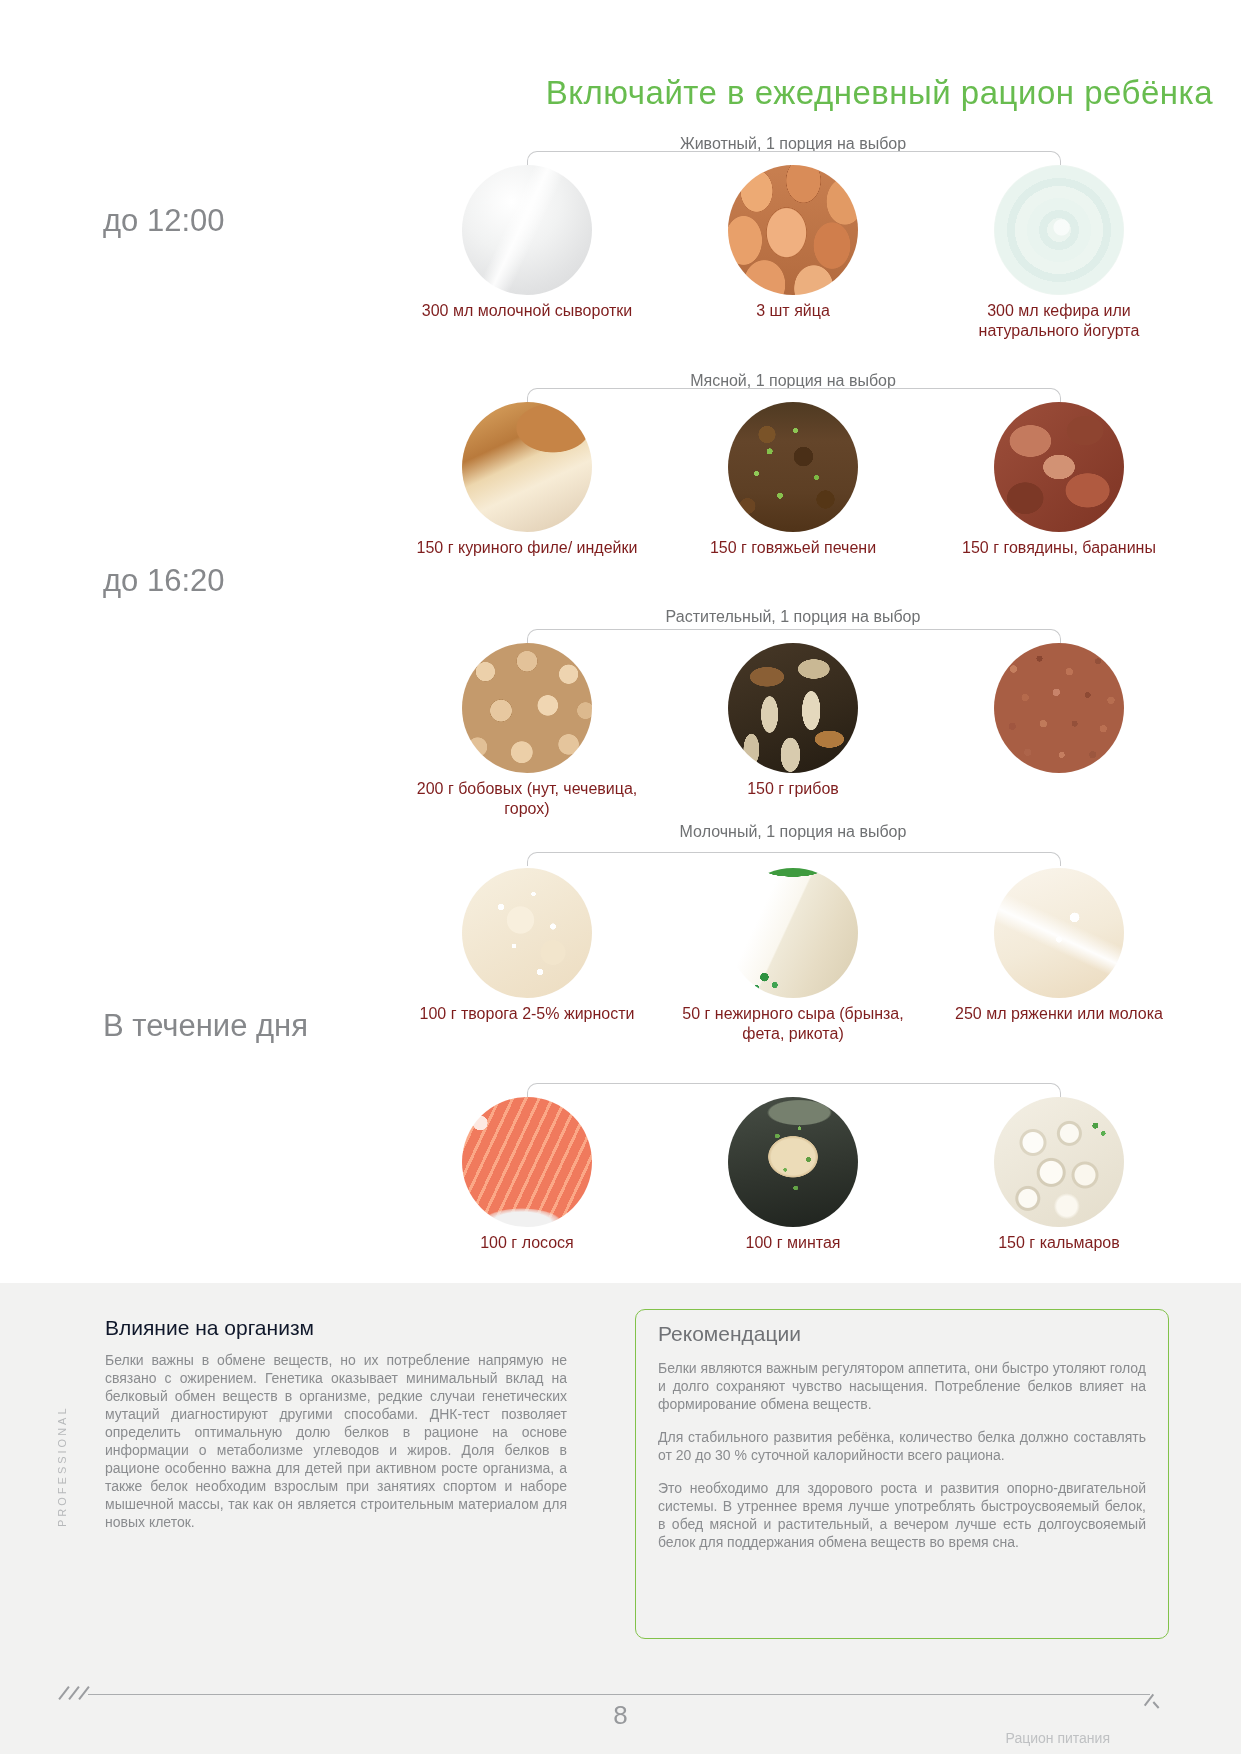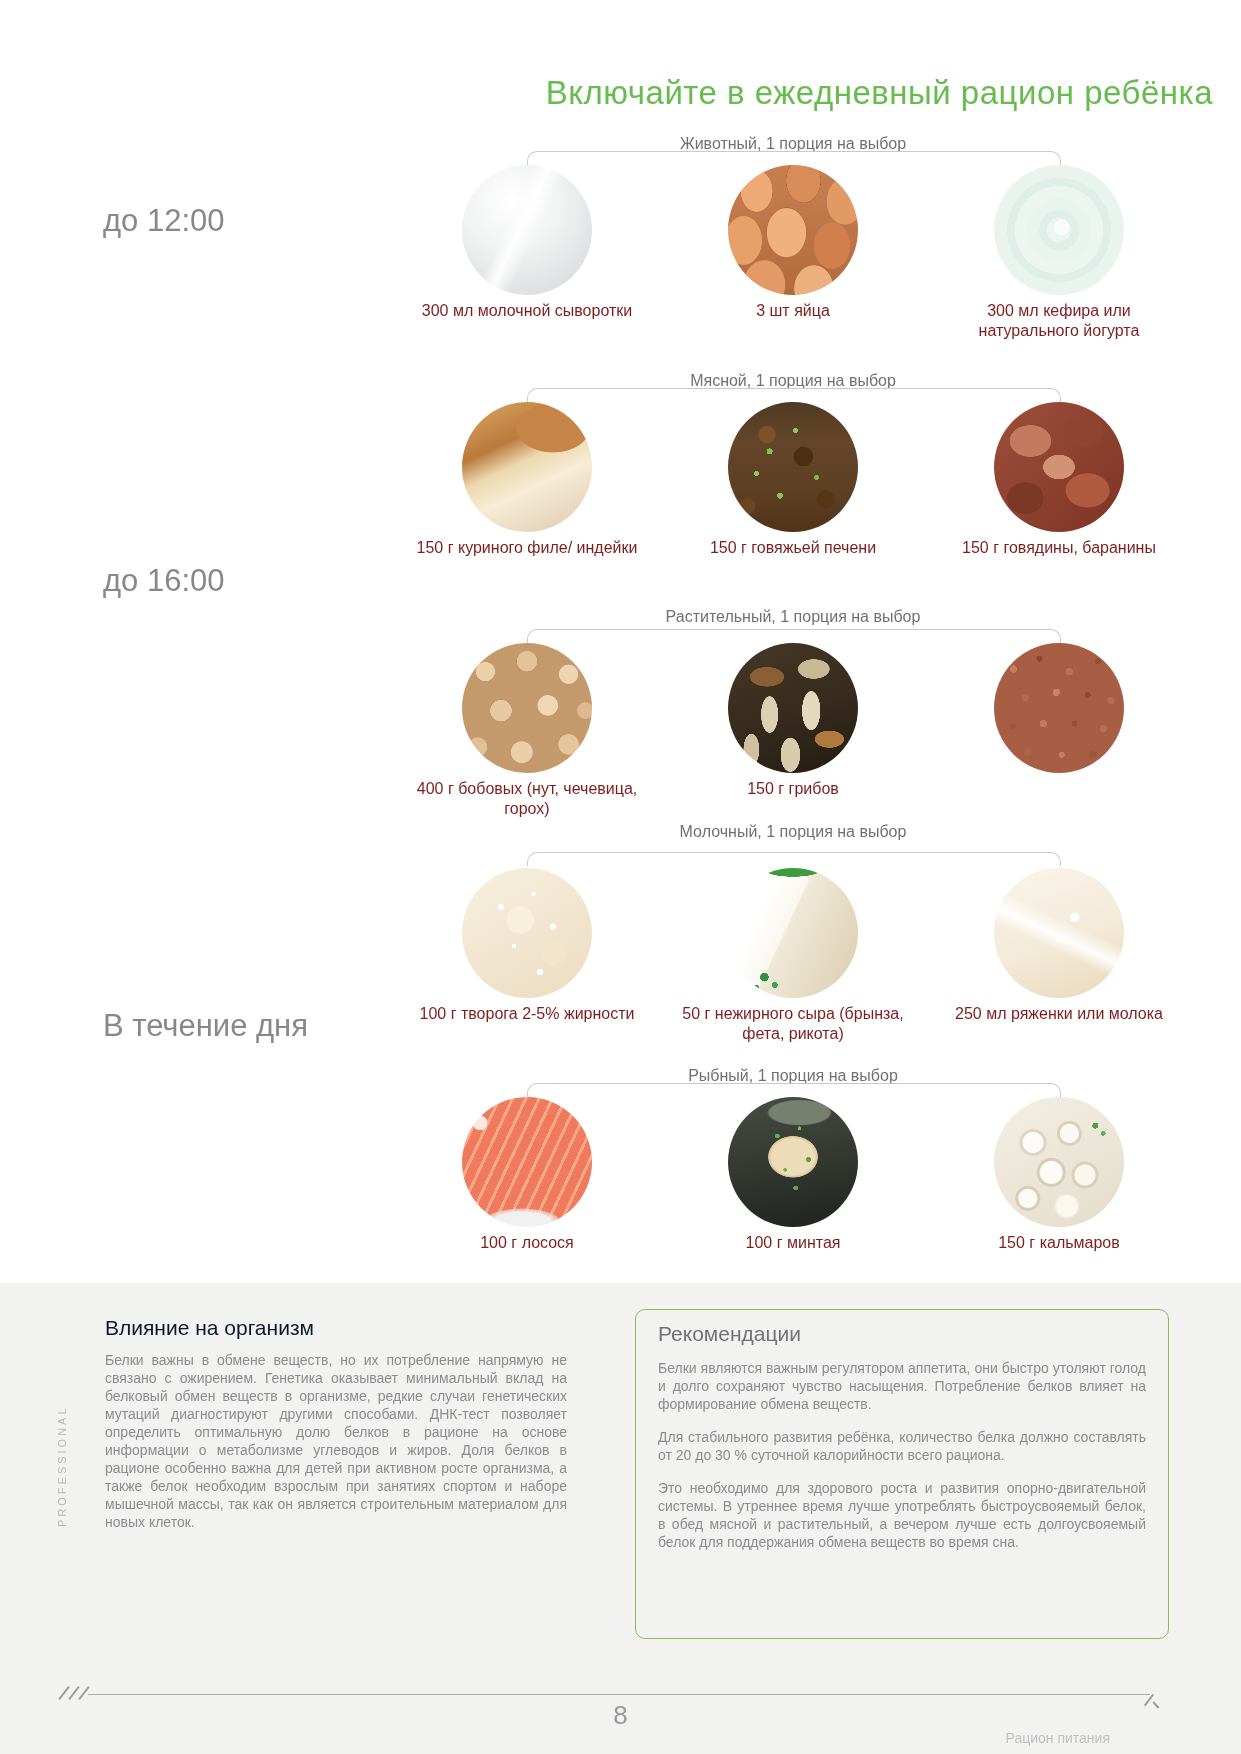--- a/index.html
+++ b/index.html
@@ -202,21 +202,21 @@
     linear-gradient(150deg, #f3efe4, #e4ddcb); }
 </style>
 </head>
 <body>
 
 <div class="page">
 
   <div class="title">Включайте в ежедневный рацион ребёнка</div>
 
   <div class="time t1">до 12:00</div>
-  <div class="time t2">до 16:00</div>
+  <div class="time t2">до 16:20</div>
   <div class="time t3">В течение дня</div>
 
   <div class="sec-header h1">Животный, 1 порция на выбор</div>
   <div class="bracket b1"></div>
   <div class="photo c1 r1 photo-whey"></div>
   <div class="photo c2 r1 photo-eggs"></div>
   <div class="photo c3 r1 photo-kefir"></div>
   <div class="flabel lc1 lr1">300 мл молочной сыворотки</div>
   <div class="flabel lc2 lr1">3 шт яйца</div>
   <div class="flabel lc3 lr1">300 мл кефира или натурального йогурта</div>
@@ -228,33 +228,32 @@
   <div class="photo c3 r2 photo-beef"></div>
   <div class="flabel lc1 lr2">150 г куриного филе/ индейки</div>
   <div class="flabel lc2 lr2">150 г говяжьей печени</div>
   <div class="flabel lc3 lr2">150 г говядины, баранины</div>
 
   <div class="sec-header h3">Растительный, 1 порция на выбор</div>
   <div class="bracket b3"></div>
   <div class="photo c1 r3 photo-legumes"></div>
   <div class="photo c2 r3 photo-mushrooms"></div>
   <div class="photo c3 r3 photo-buckwheat"></div>
-  <div class="flabel lc1 lr3">400 г бобовых (нут, чечевица, горох)</div>
+  <div class="flabel lc1 lr3">200 г бобовых (нут, чечевица, горох)</div>
   <div class="flabel lc2 lr3">150 г грибов</div>
 
   <div class="sec-header h4">Молочный, 1 порция на выбор</div>
   <div class="bracket b4"></div>
   <div class="photo c1 r4 photo-cottage-cheese"></div>
   <div class="photo c2 r4 photo-cheese"></div>
   <div class="photo c3 r4 photo-ryazhenka"></div>
   <div class="flabel lc1 lr4">100 г творога 2-5% жирности</div>
   <div class="flabel lc2 lr4">50 г нежирного сыра (брынза, фета, рикота)</div>
   <div class="flabel lc3 lr4">250 мл ряженки или молока</div>
 
-  <div class="sec-header h5">Рыбный, 1 порция на выбор</div>
   <div class="bracket b5"></div>
   <div class="photo c1 r5 photo-salmon"></div>
   <div class="photo c2 r5 photo-pollock"></div>
   <div class="photo c3 r5 photo-squid"></div>
   <div class="flabel lc1 lr5">100 г лосося</div>
   <div class="flabel lc2 lr5">100 г минтая</div>
   <div class="flabel lc3 lr5">150 г кальмаров</div>
 
   <div class="panel"></div>
 

